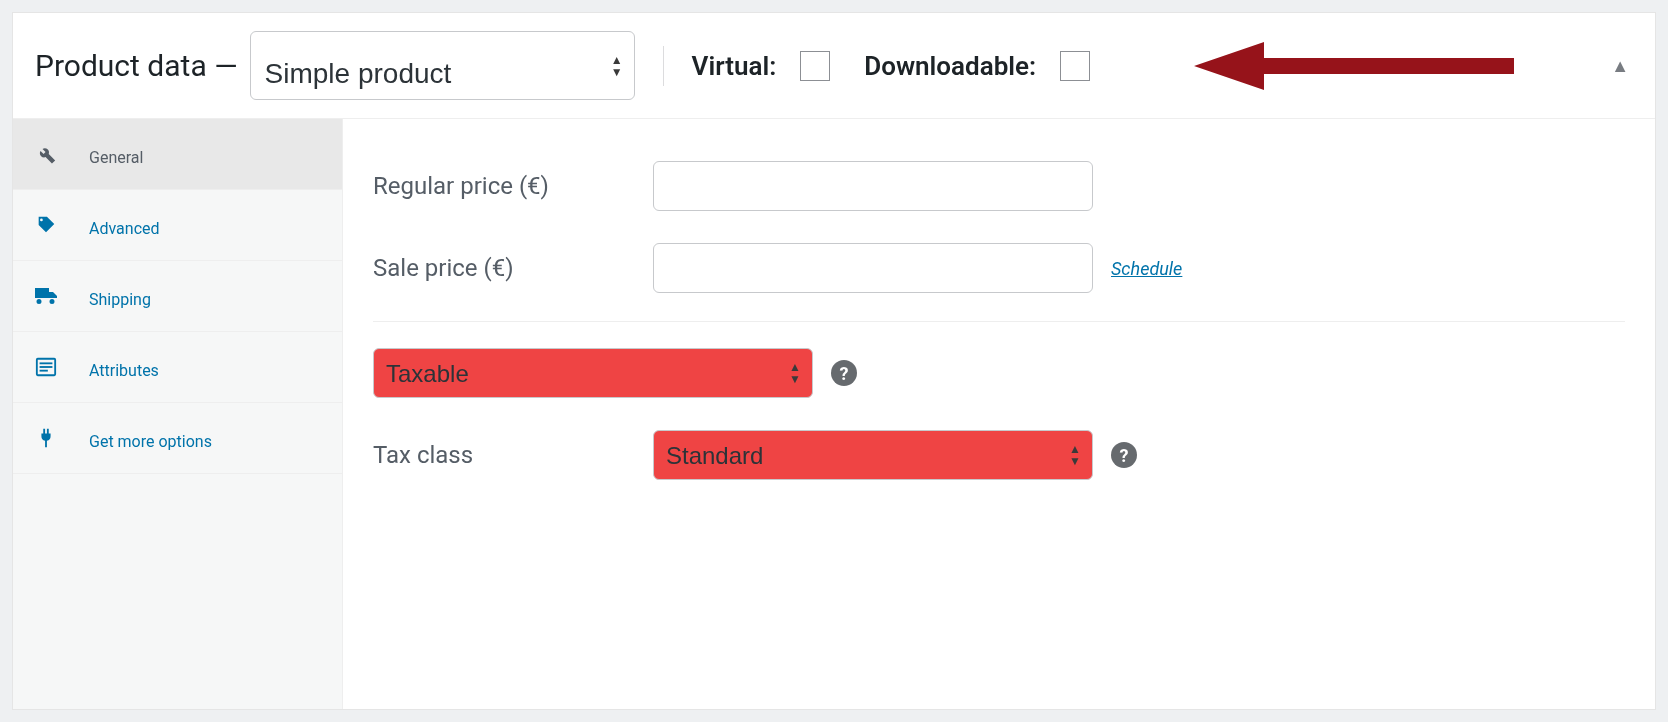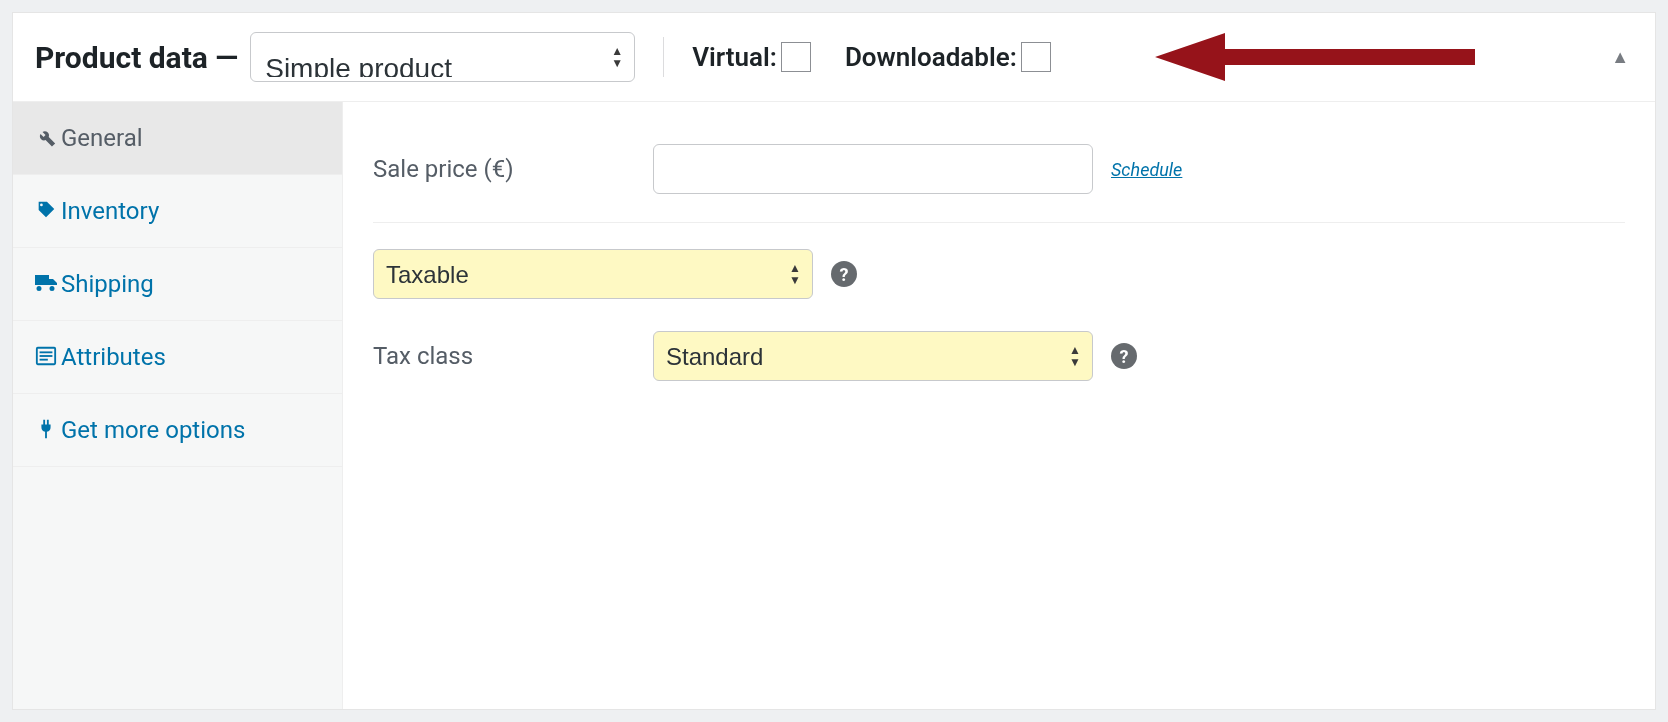--- a/index.html
+++ b/index.html
@@ -27,27 +27,27 @@
   .panel-header {
     display: flex;
     align-items: center;
     padding: 18px 22px 18px 22px;
     border-bottom: 1px solid #eee;
     position: relative;
     background: #fff;
   }
   .panel-title {
     font-size: 30px;
-    font-weight: 700;
+    font-weight: 400;
     color: #1d2327;
     white-space: nowrap;
   }
   .product-type-select {
     margin-left: 12px;
-    height: 50px;
+    height: 69px;
     min-width: 385px;
     font-size: 28px;
     padding: 20px 38px 4px 14px;
     border: 1px solid #c7c9cc;
     border-radius: 6px;
     background: #fff;
     appearance: none;
     -webkit-appearance: none;
     color: #2c3338;
   }
@@ -72,21 +72,21 @@
 
   .vbar {
     width: 1px;
     height: 40px;
     background: #dcdcde;
     margin: 0 28px 0 28px;
   }
   .chk-group {
     display: flex;
     align-items: center;
-    gap: 4px;
+    gap: 24px;
     margin-right: 34px;
   }
   .chk-label {
     font-size: 26px;
     font-weight: 600;
     color: #1d2327;
   }
   .chk-box {
     width: 30px;
     height: 30px;
@@ -120,24 +120,24 @@
   .tabs {
     width: 330px;
     background: #f6f7f7;
     border-right: 1px solid #eee;
     padding: 0;
     margin: 0;
     list-style: none;
   }
   .tabs li {
     display: flex;
-    align-items: flex-start;
-    gap: 2px;
+    align-items: flex-end;
+    gap: 30px;
     padding: 22px 20px;
-    font-size: 24px;
+    font-size: 16px;
     border-bottom: 1px solid #eee;
     cursor: pointer;
   }
   .tabs li .tab-icon {
     width: 26px;
     height: 26px;
     display: inline-flex;
     align-items: center;
     justify-content: center;
     color: #0073aa;
@@ -179,21 +179,21 @@
   }
   .form-select {
     width: 440px;
     height: 50px;
     border: 1px solid #c7c9cc;
     border-radius: 6px;
     font-size: 24px;
     padding: 4px 38px 4px 12px;
     appearance: none;
     -webkit-appearance: none;
-    background: #fef9c3;
+    background: #ef4444;
     color: #2c3338;
   }
   .help-q {
     width: 26px;
     height: 26px;
     border-radius: 50%;
     background: #666a6e;
     color: #fff;
     font-size: 18px;
     font-weight: 700;
@@ -261,21 +261,21 @@
         </span>
         <span class="tab-label">General</span>
       </li>
 
       <li>
         <span class="tab-icon">
           <svg width="22" height="22" viewBox="0 0 24 24" fill="currentColor">
               <path d="M21 11l-8-8H4v9l8 8 9-9zM7 8a1.5 1.5 0 110-3 1.5 1.5 0 010 3z"></path>
             </svg>
         </span>
-        <span class="tab-label">Inventory</span>
+        <span class="tab-label">Advanced</span>
       </li>
 
       <li>
         <span class="tab-icon">
           <svg width="24" height="20" viewBox="0 0 24 20" fill="currentColor">
               <path d="M1 2h14v10H1zM15 6h4l4 4v2h-8zM5 18a2.5 2.5 0 100-5 2.5 2.5 0 000 5zm13 0a2.5 2.5 0 100-5 2.5 2.5 0 000 5z"></path>
             </svg>
         </span>
         <span class="tab-label">Shipping</span>
       </li>
@@ -300,20 +300,24 @@
               <path d="M9 2v5H7v3a5 5 0 004 4.9V22h2v-7.1A5 5 0 0017 10V7h-2V2h-2v5h-2V2H9z"></path>
             </svg>
         </span>
         <span class="tab-label">Get more options</span>
       </li>
 
     </ul>
 
     <div class="form-area">
 
+      <div class="form-row">
+        <span class="form-label">Regular price (€)</span>
+        <input class="text-input" type="text" value="" style="">
+      </div>
 
       <div class="form-row sep">
         <span class="form-label">Sale price (€)</span>
         <input class="text-input" type="text" value="" style="">
         <a class="schedule-link">Schedule</a>
       </div>
 
       <div class="form-row">
         <span class="select-wrap">
           <select class="form-select">

